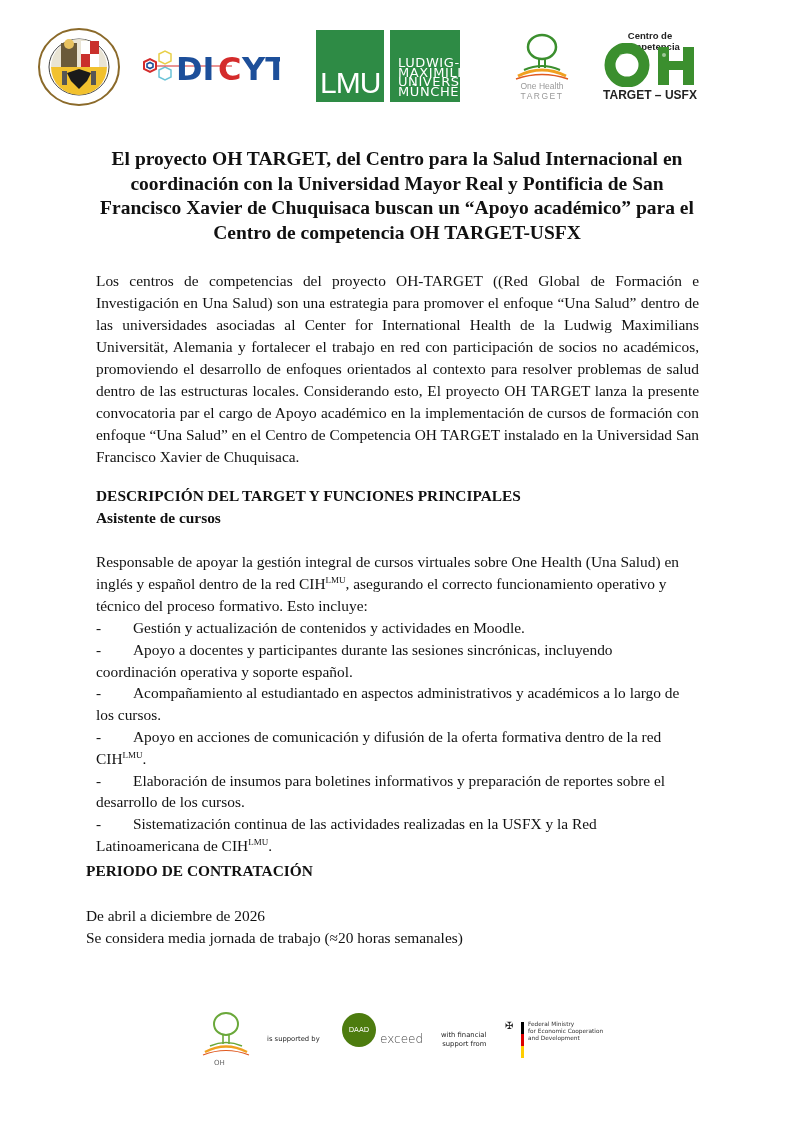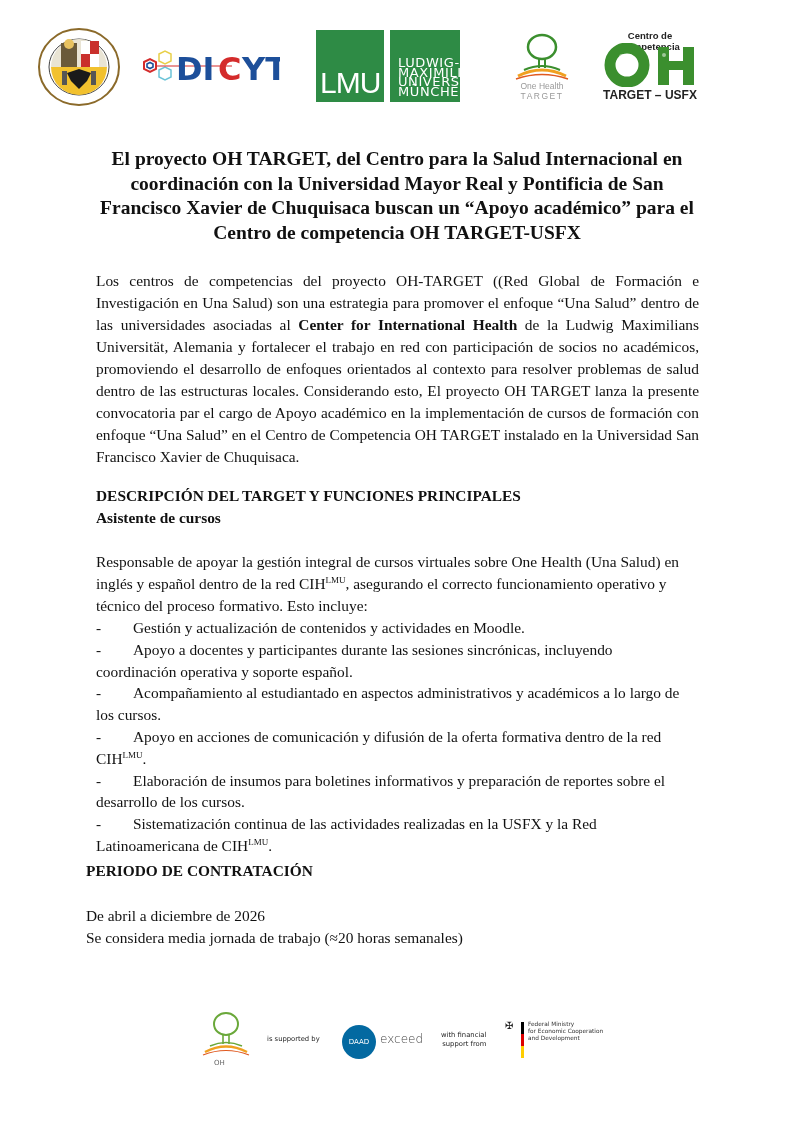--- a/index.html
+++ b/index.html
@@ -27,42 +27,42 @@
   .title {
     left: 100px; top: 147px; width: 594px; text-align: center;
     font-weight: 700; font-size: 19.5px; line-height: 24.5px; color: #111;
   }
 
   
   .para {
     font-size: 15.4px; line-height: 22px; color: #111;
   }
   .intro { left: 96px; top: 270px; width: 603px; text-align: justify; }
-  .intro b { font-weight: 700; }
+  .intro b { font-weight: 400; }
 
   .section-h { font-weight: 700; font-size: 15.4px; line-height: 22px; }
   .desc-h { left: 96px; top: 485px; }
   .desc-sub { left: 96px; top: 507px; text-align: right; }
 
   .resp { left: 96px; top: 551px; width: 612px; }
   .resp sup, .bul sup { font-size: 9px; vertical-align: 6px; line-height: 0; }
 
   .bullets { left: 96px; top: 617px; width: 612px; }
   .bul { font-size: 15.4px; line-height: 21.8px; }
   .bul .dash { display: inline-block; width: 37px; }
 
   .period-h { left: 86px; top: 860px; }
   .period1 { left: 86px; top: 905px; }
   .period2 { left: 86px; top: 927px; }
 
   
   .footer { left: 195px; top: 1005px; width: 420px; height: 66px; }
   .f-oh { position:absolute; left:5px; top:4px; width:52px; height:62px; }
   .f-txt { position:absolute; font-family:"DejaVu Sans", sans-serif; font-size:6.8px; color:#222; text-align:right; line-height:8.5px; }
-  .f-daad { position:absolute; left:147px; top:20px; width:34px; height:34px; border-radius:50%; background:#0369a1; color:#fff; font-family:"DejaVu Sans", sans-serif; font-size:7px; display:flex; align-items:center; justify-content:center; }
+  .f-daad { position:absolute; left:147px; top:8px; width:34px; height:34px; border-radius:50%; background:#4d7c0f; color:#fff; font-family:"DejaVu Sans", sans-serif; font-size:7px; display:flex; align-items:center; justify-content:center; }
   .f-exceed { position:absolute; left:185px; top:27px; font-family:"DejaVu Sans", sans-serif; font-size:12px; color:#444; font-weight:300; }
   .f-flag { position:absolute; left:326px; top:17px; width:3px; height:36px; background: linear-gradient(#000 0 33%, #dd0000 33% 66%, #ffce00 66% 100%); }
   .f-eagle { position:absolute; left:310px; top:15px; font-size:10px; color:#222; font-family:"DejaVu Sans", sans-serif; }
   .f-bmz { position:absolute; left:333px; top:16px; font-family:"DejaVu Sans", sans-serif; font-size:5.8px; color:#333; line-height:7.2px; }
 </style>
 </head>
 <body>
 
 <div class="abs logo-seal">
   <svg width="84" height="80" viewBox="0 0 84 80">

